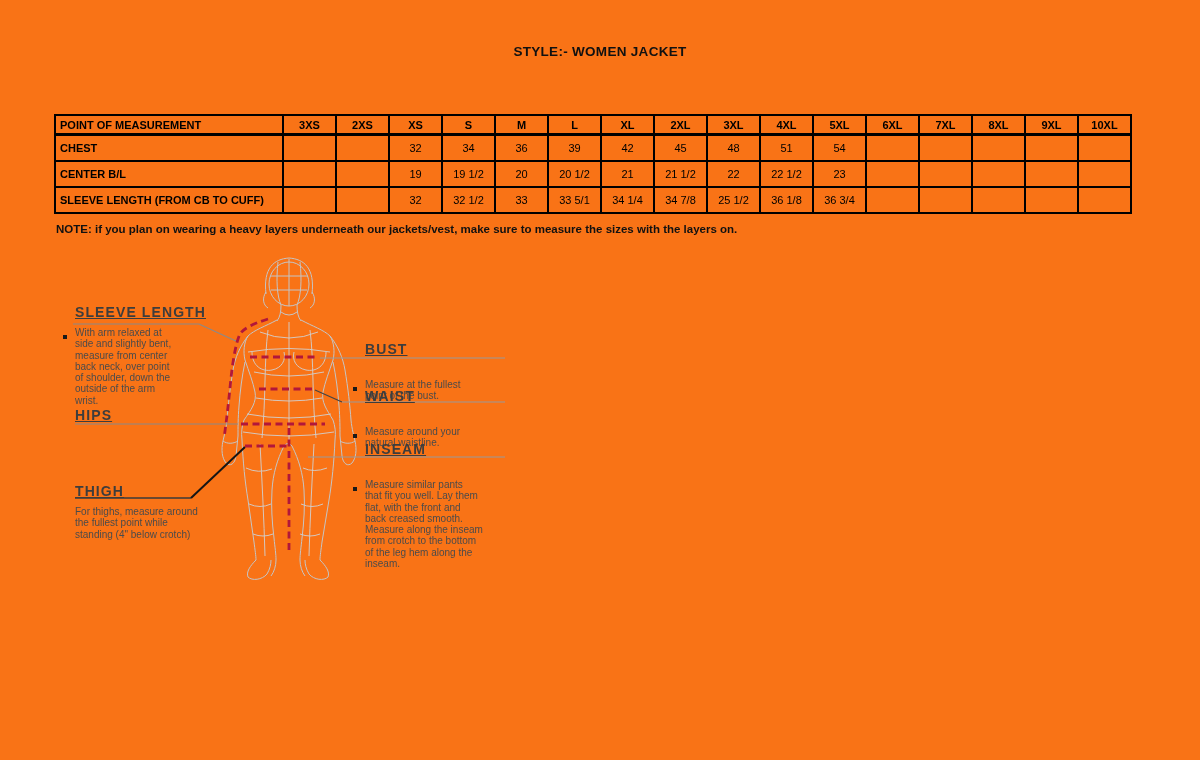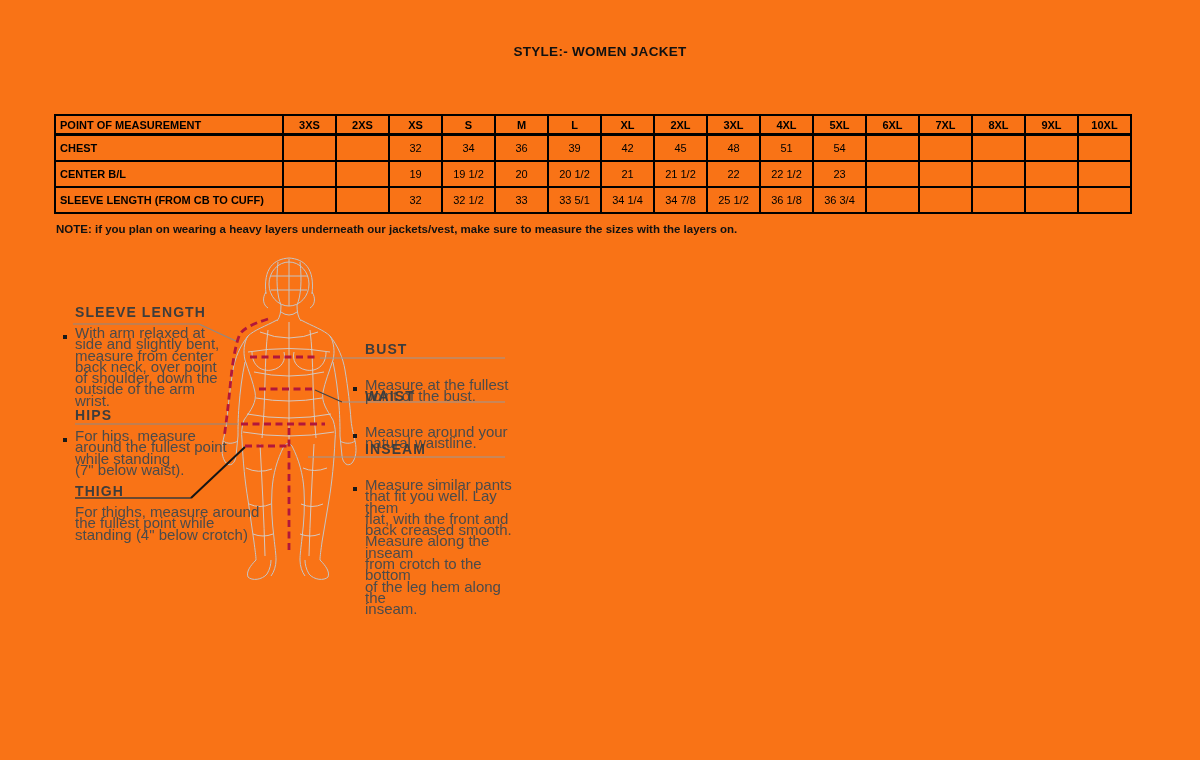--- a/index.html
+++ b/index.html
@@ -21,24 +21,24 @@
   td.val{text-align:center;font-weight:normal;font-size:11.5px;}
   td.szh{text-align:center;}
 
   
   #note{position:absolute;left:56px;top:223px;font-size:11.5px;font-weight:bold;color:#111;}
 
   
   #diagramSvg{position:absolute;left:0;top:0;width:1200px;height:760px;pointer-events:none;z-index:1;}
   .sec{position:absolute;z-index:2;width:170px;}
   .sec-h{font-size:14px;font-weight:bold;letter-spacing:1.1px;color:#3d3d3d;
-    height:18px;line-height:16px;margin-left:12px;}
+    height:18px;line-height:16px;margin-left:12px;text-decoration:underline;}
   .sec-row{display:flex;align-items:flex-start;}
   .sq{display:inline-block;width:4px;height:4px;background:#1a1a1a;margin:8px 8px 0 0;flex:none;}
-  .sec-t{font-size:15px;line-height:11.3px;color:#4b4b4b;white-space:pre-line;width:158px;}
+  .sec-t{font-size:10px;line-height:11.3px;color:#4b4b4b;white-space:pre-line;width:158px;}
   .m4{margin-top:5px;}
   .m2{margin-top:20px;}
   .nob{margin-left:12px;}
 </style>
 </head>
 <body>
 
 <div id="page">
 
   <div id="title">STYLE:- WOMEN JACKET</div>
@@ -230,27 +230,20 @@
 measure from center
 back neck, over point
 of shoulder, down the
 outside of the arm
 wrist.</div>
     </div>
   </div>
 
   <div class="sec" style="left:63px;top:407px">
     <div class="sec-h">HIPS</div>
-    <div class="sec-row m4">
-      <span class="sq"></span>
-      <div class="sec-t">For hips, measure
-around the fullest point
-while standing
-(7" below waist).</div>
-    </div>
   </div>
 
   <div class="sec" style="left:63px;top:483px;width:200px">
     <div class="sec-h">THIGH</div>
     <div class="sec-row m4">
       <div class="sec-t nob" style="width:185px">For thighs, measure around
 the fullest point while
 standing (4" below crotch)</div>
     </div>
   </div>

